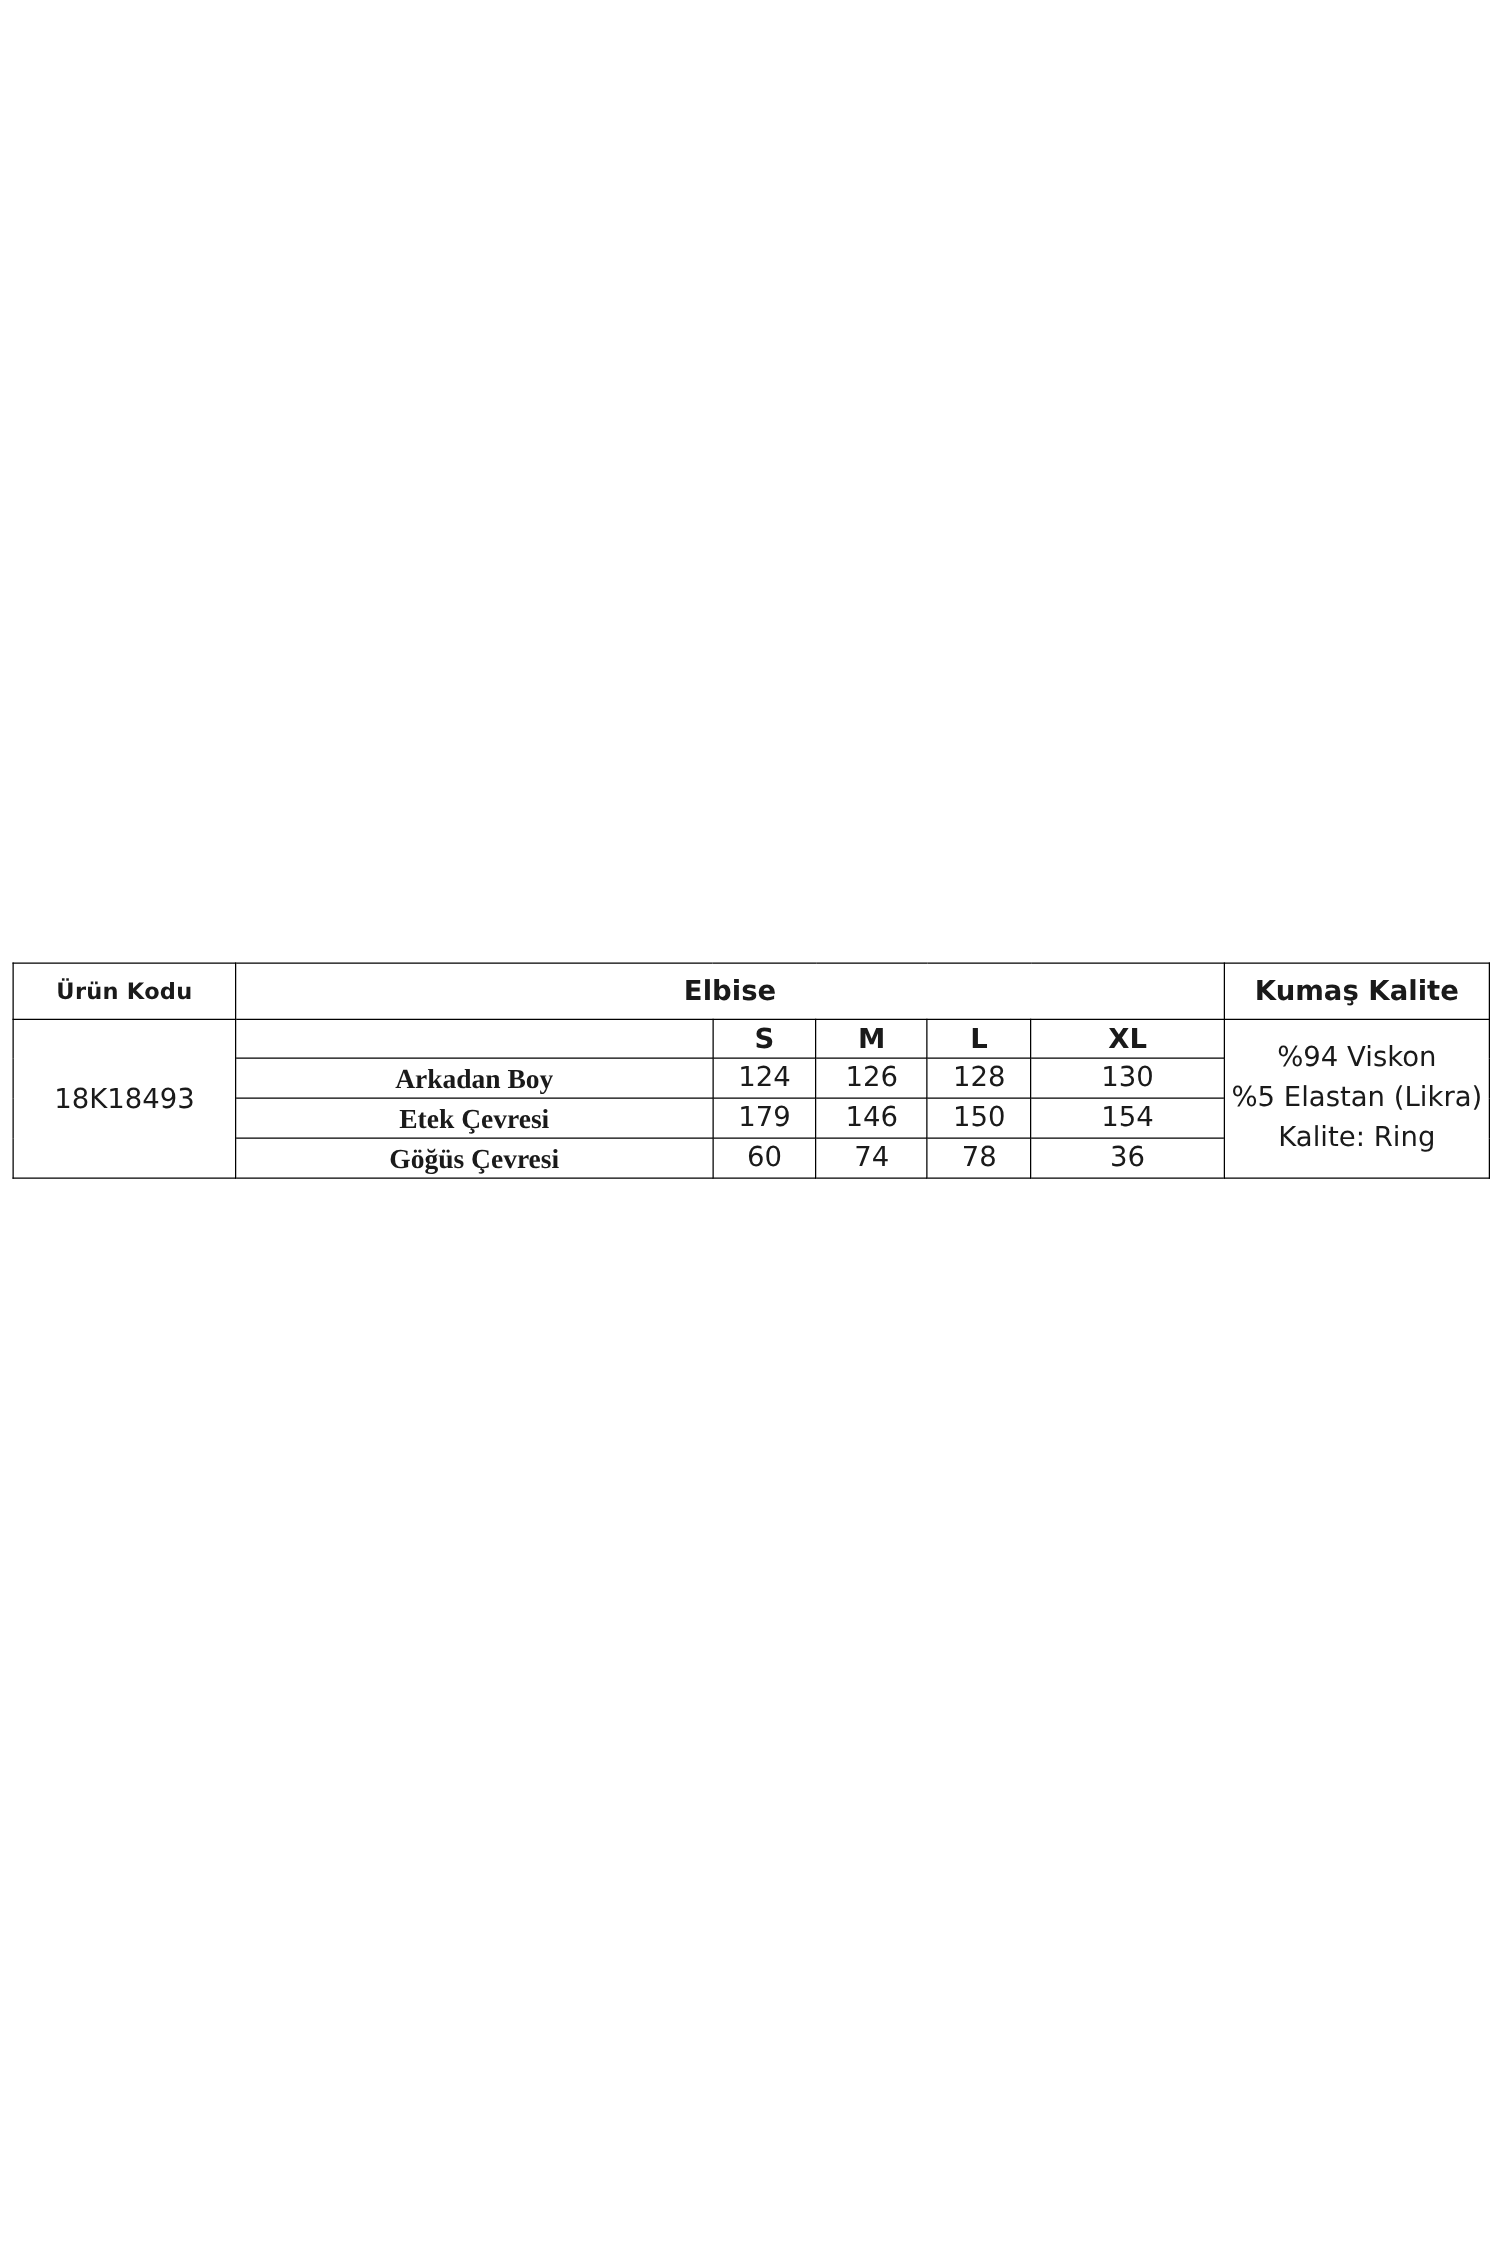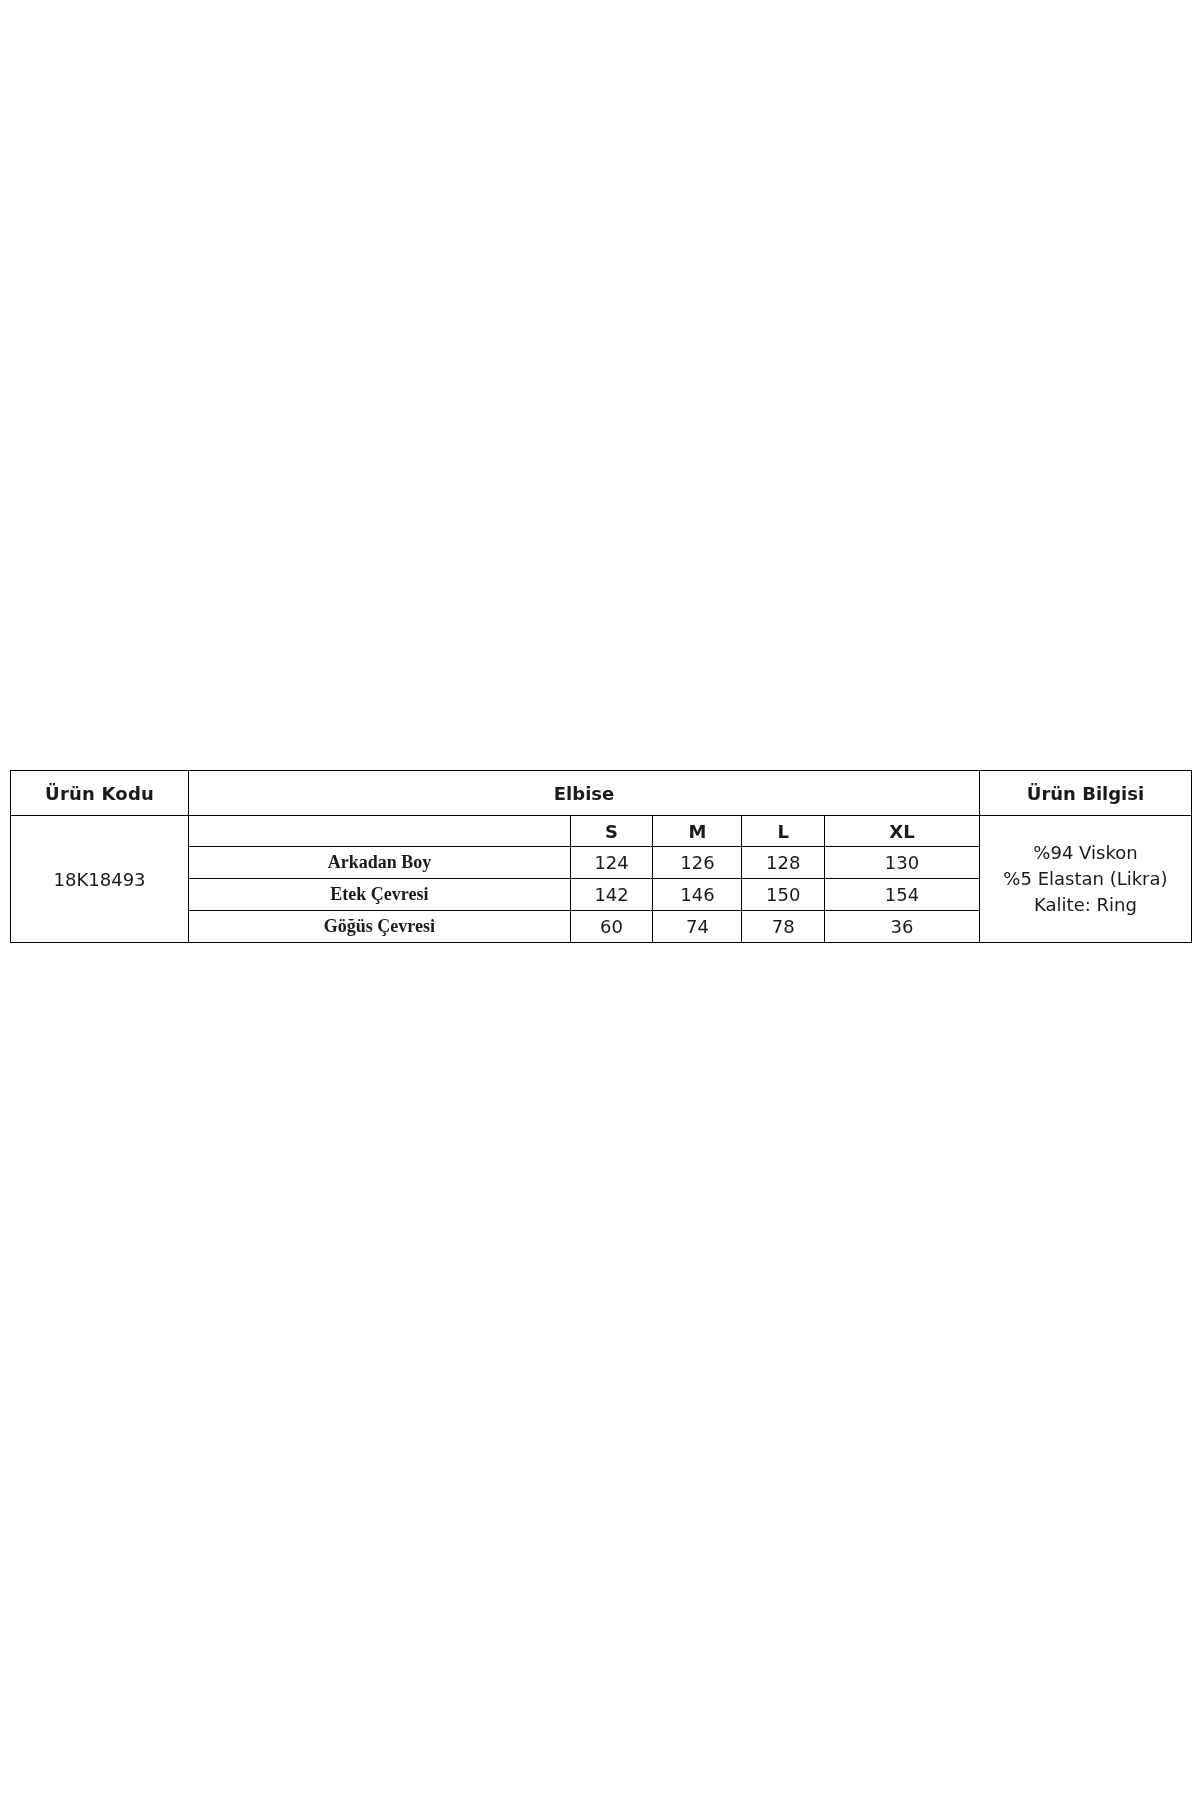--- a/index.html
+++ b/index.html
@@ -29,21 +29,21 @@
     width: 1182px;
     background: #ffffff;
   }
 
   table.size-table td,
   table.size-table th {
     border: 1px solid #000000;
     padding: 0;
     text-align: center;
     vertical-align: middle;
-    font-size: 18px;
+    font-size: 22px;
     color: #1a1a1a;
   }
 
   
   col.c-code   { width: 168px; }
   col.c-label  { width: 360px; }
   col.c-s      { width: 78px; }
   col.c-m      { width: 84px; }
   col.c-l      { width: 78px; }
   col.c-xl     { width: 146px; }
@@ -117,21 +117,21 @@
       <col class="c-s">
       <col class="c-m">
       <col class="c-l">
       <col class="c-xl">
       <col class="c-fabric">
     </colgroup>
     <tbody>
       <tr>
         <td class="head-cell small" rowspan="1">Ürün Kodu</td>
         <td class="title-cell" colspan="5">Elbise</td>
-        <td class="fabric-head">Ürün Bilgisi</td>
+        <td class="fabric-head">Kumaş Kalite</td>
       </tr>
 
       <tr>
         <td class="code-cell" rowspan="4">18K18493</td>
         <td class="blank"></td>
         <td class="size-head">S</td>
         <td class="size-head">M</td>
         <td class="size-head">L</td>
         <td class="size-head">XL</td>
         <td class="fabric-cell" rowspan="4">
@@ -144,21 +144,21 @@
       <tr>
         <td class="row-label">Arkadan Boy</td>
         <td class="val">124</td>
         <td class="val">126</td>
         <td class="val">128</td>
         <td class="val">130</td>
       </tr>
 
       <tr>
         <td class="row-label">Etek Çevresi</td>
-        <td class="val">142</td>
+        <td class="val">179</td>
         <td class="val">146</td>
         <td class="val">150</td>
         <td class="val">154</td>
       </tr>
 
       <tr>
         <td class="row-label">Göğüs Çevresi</td>
         <td class="val">60</td>
         <td class="val">74</td>
         <td class="val">78</td>

